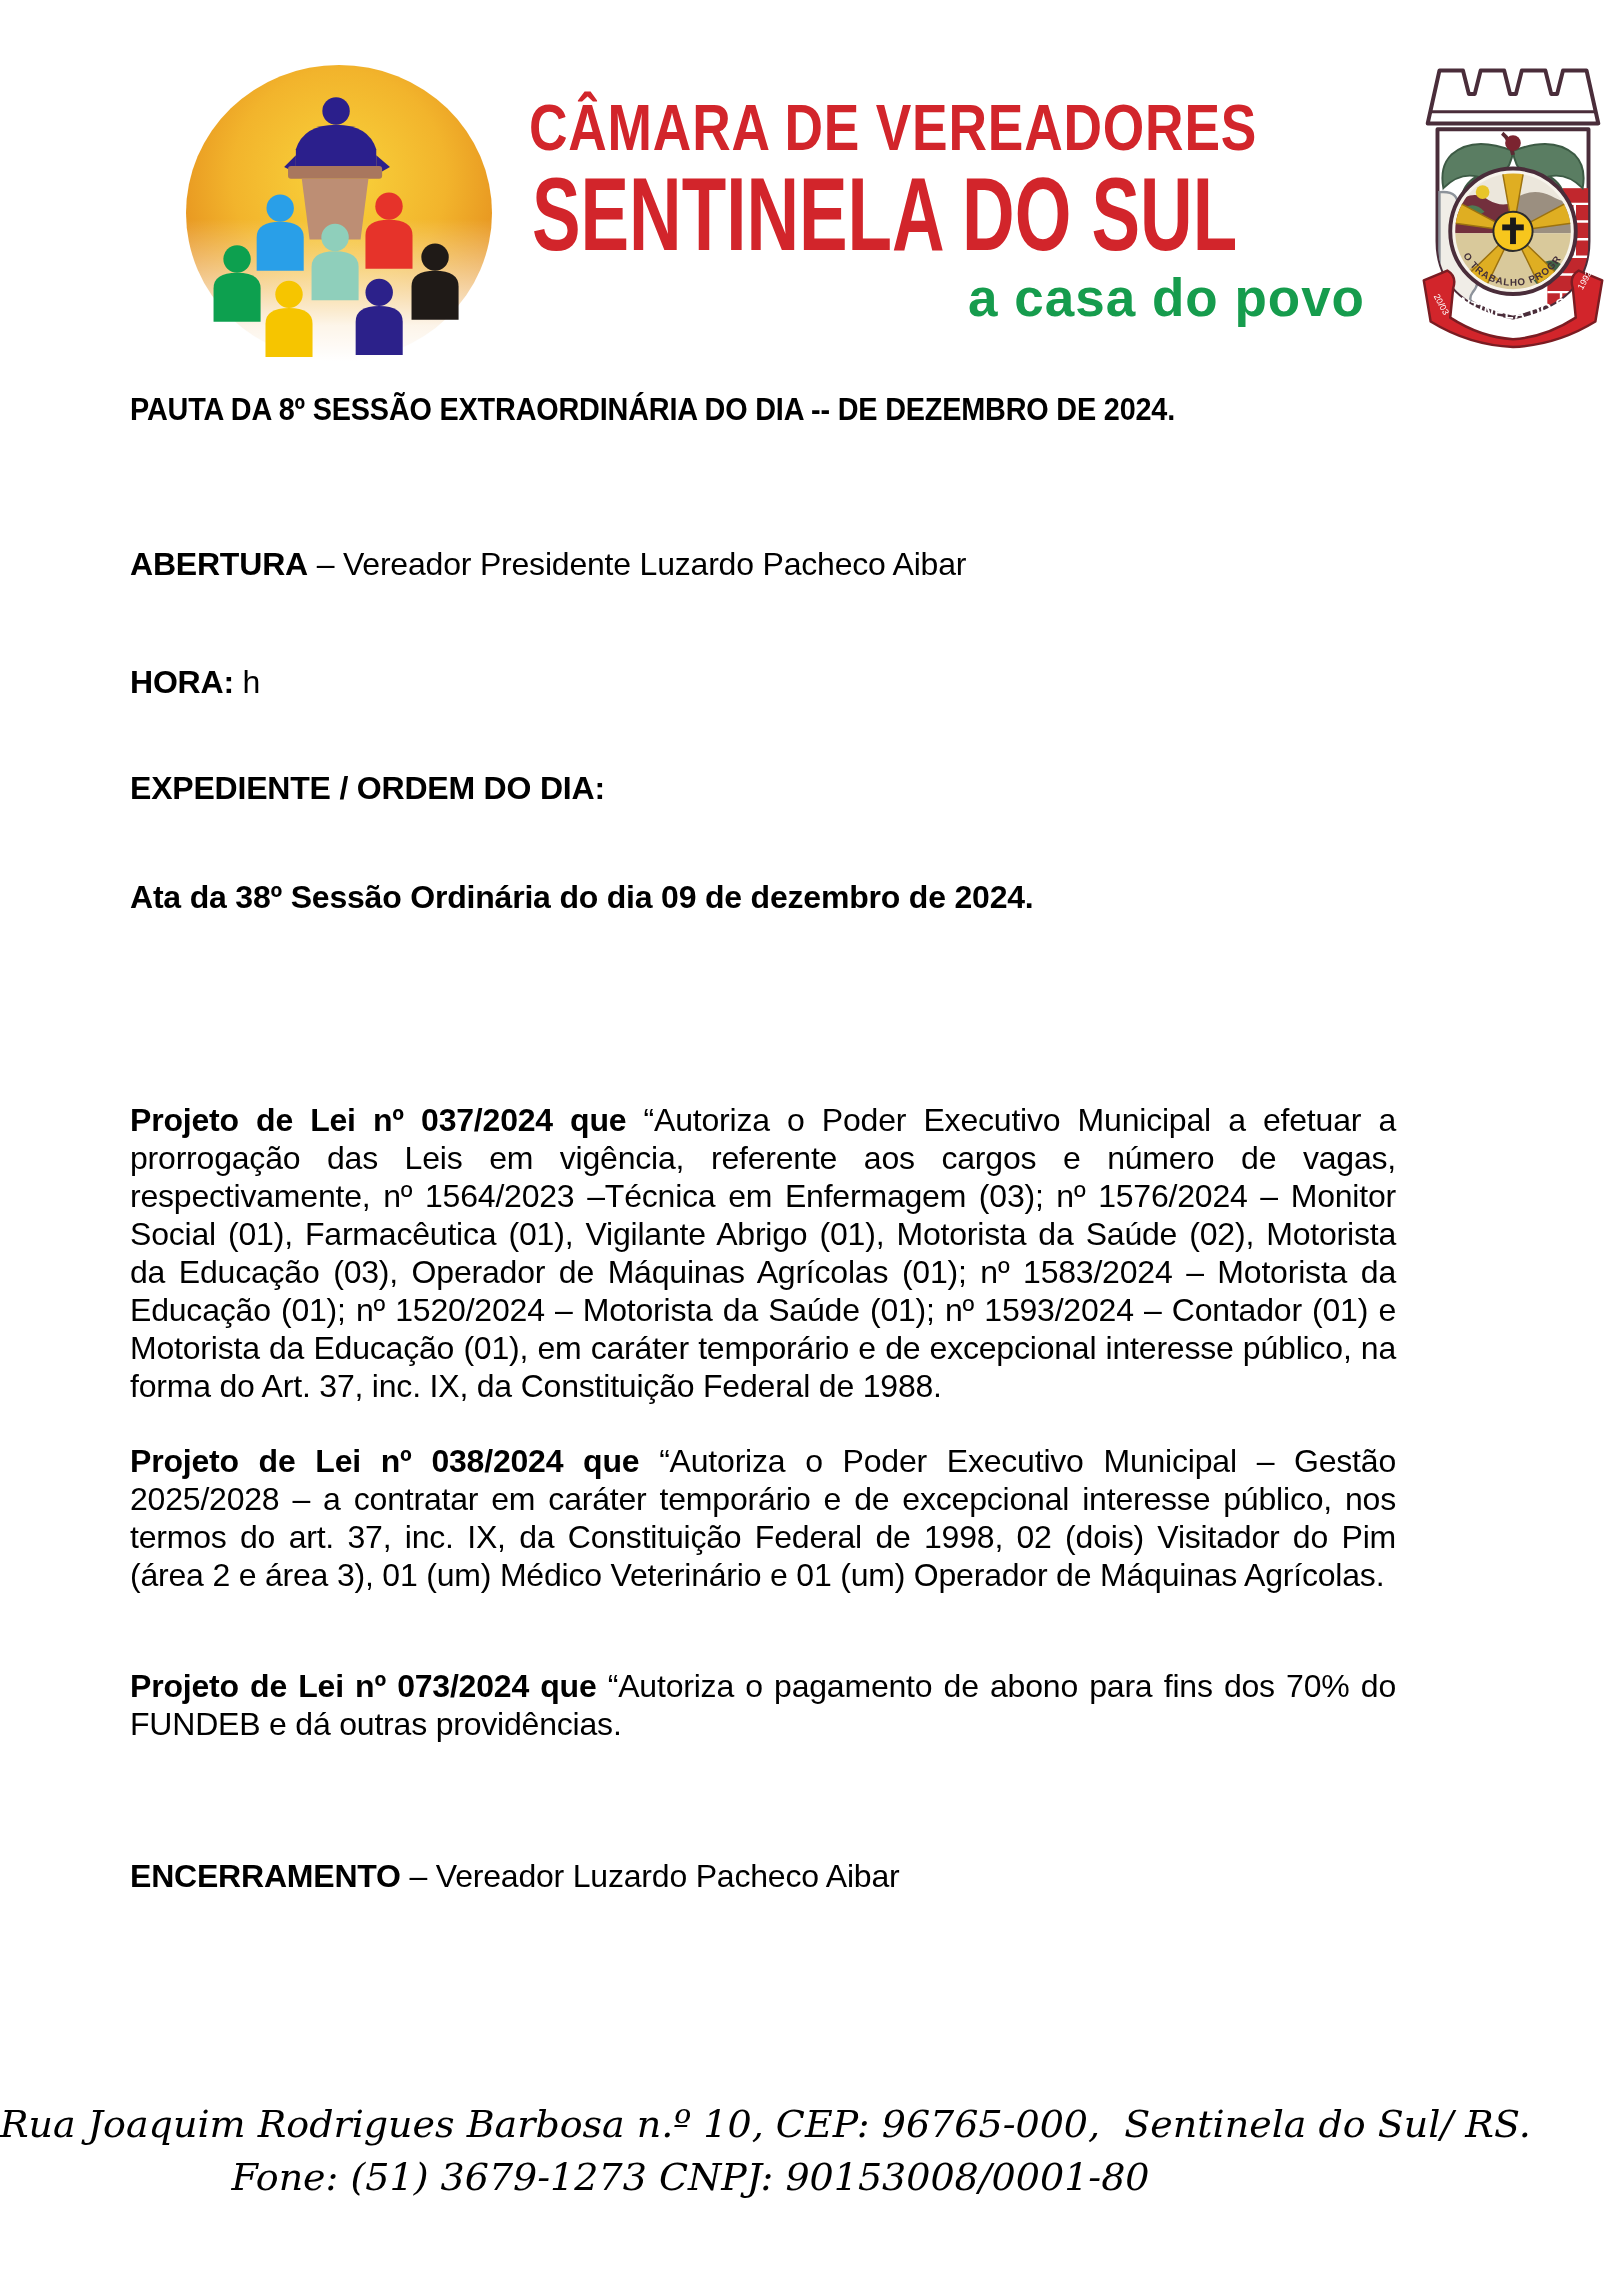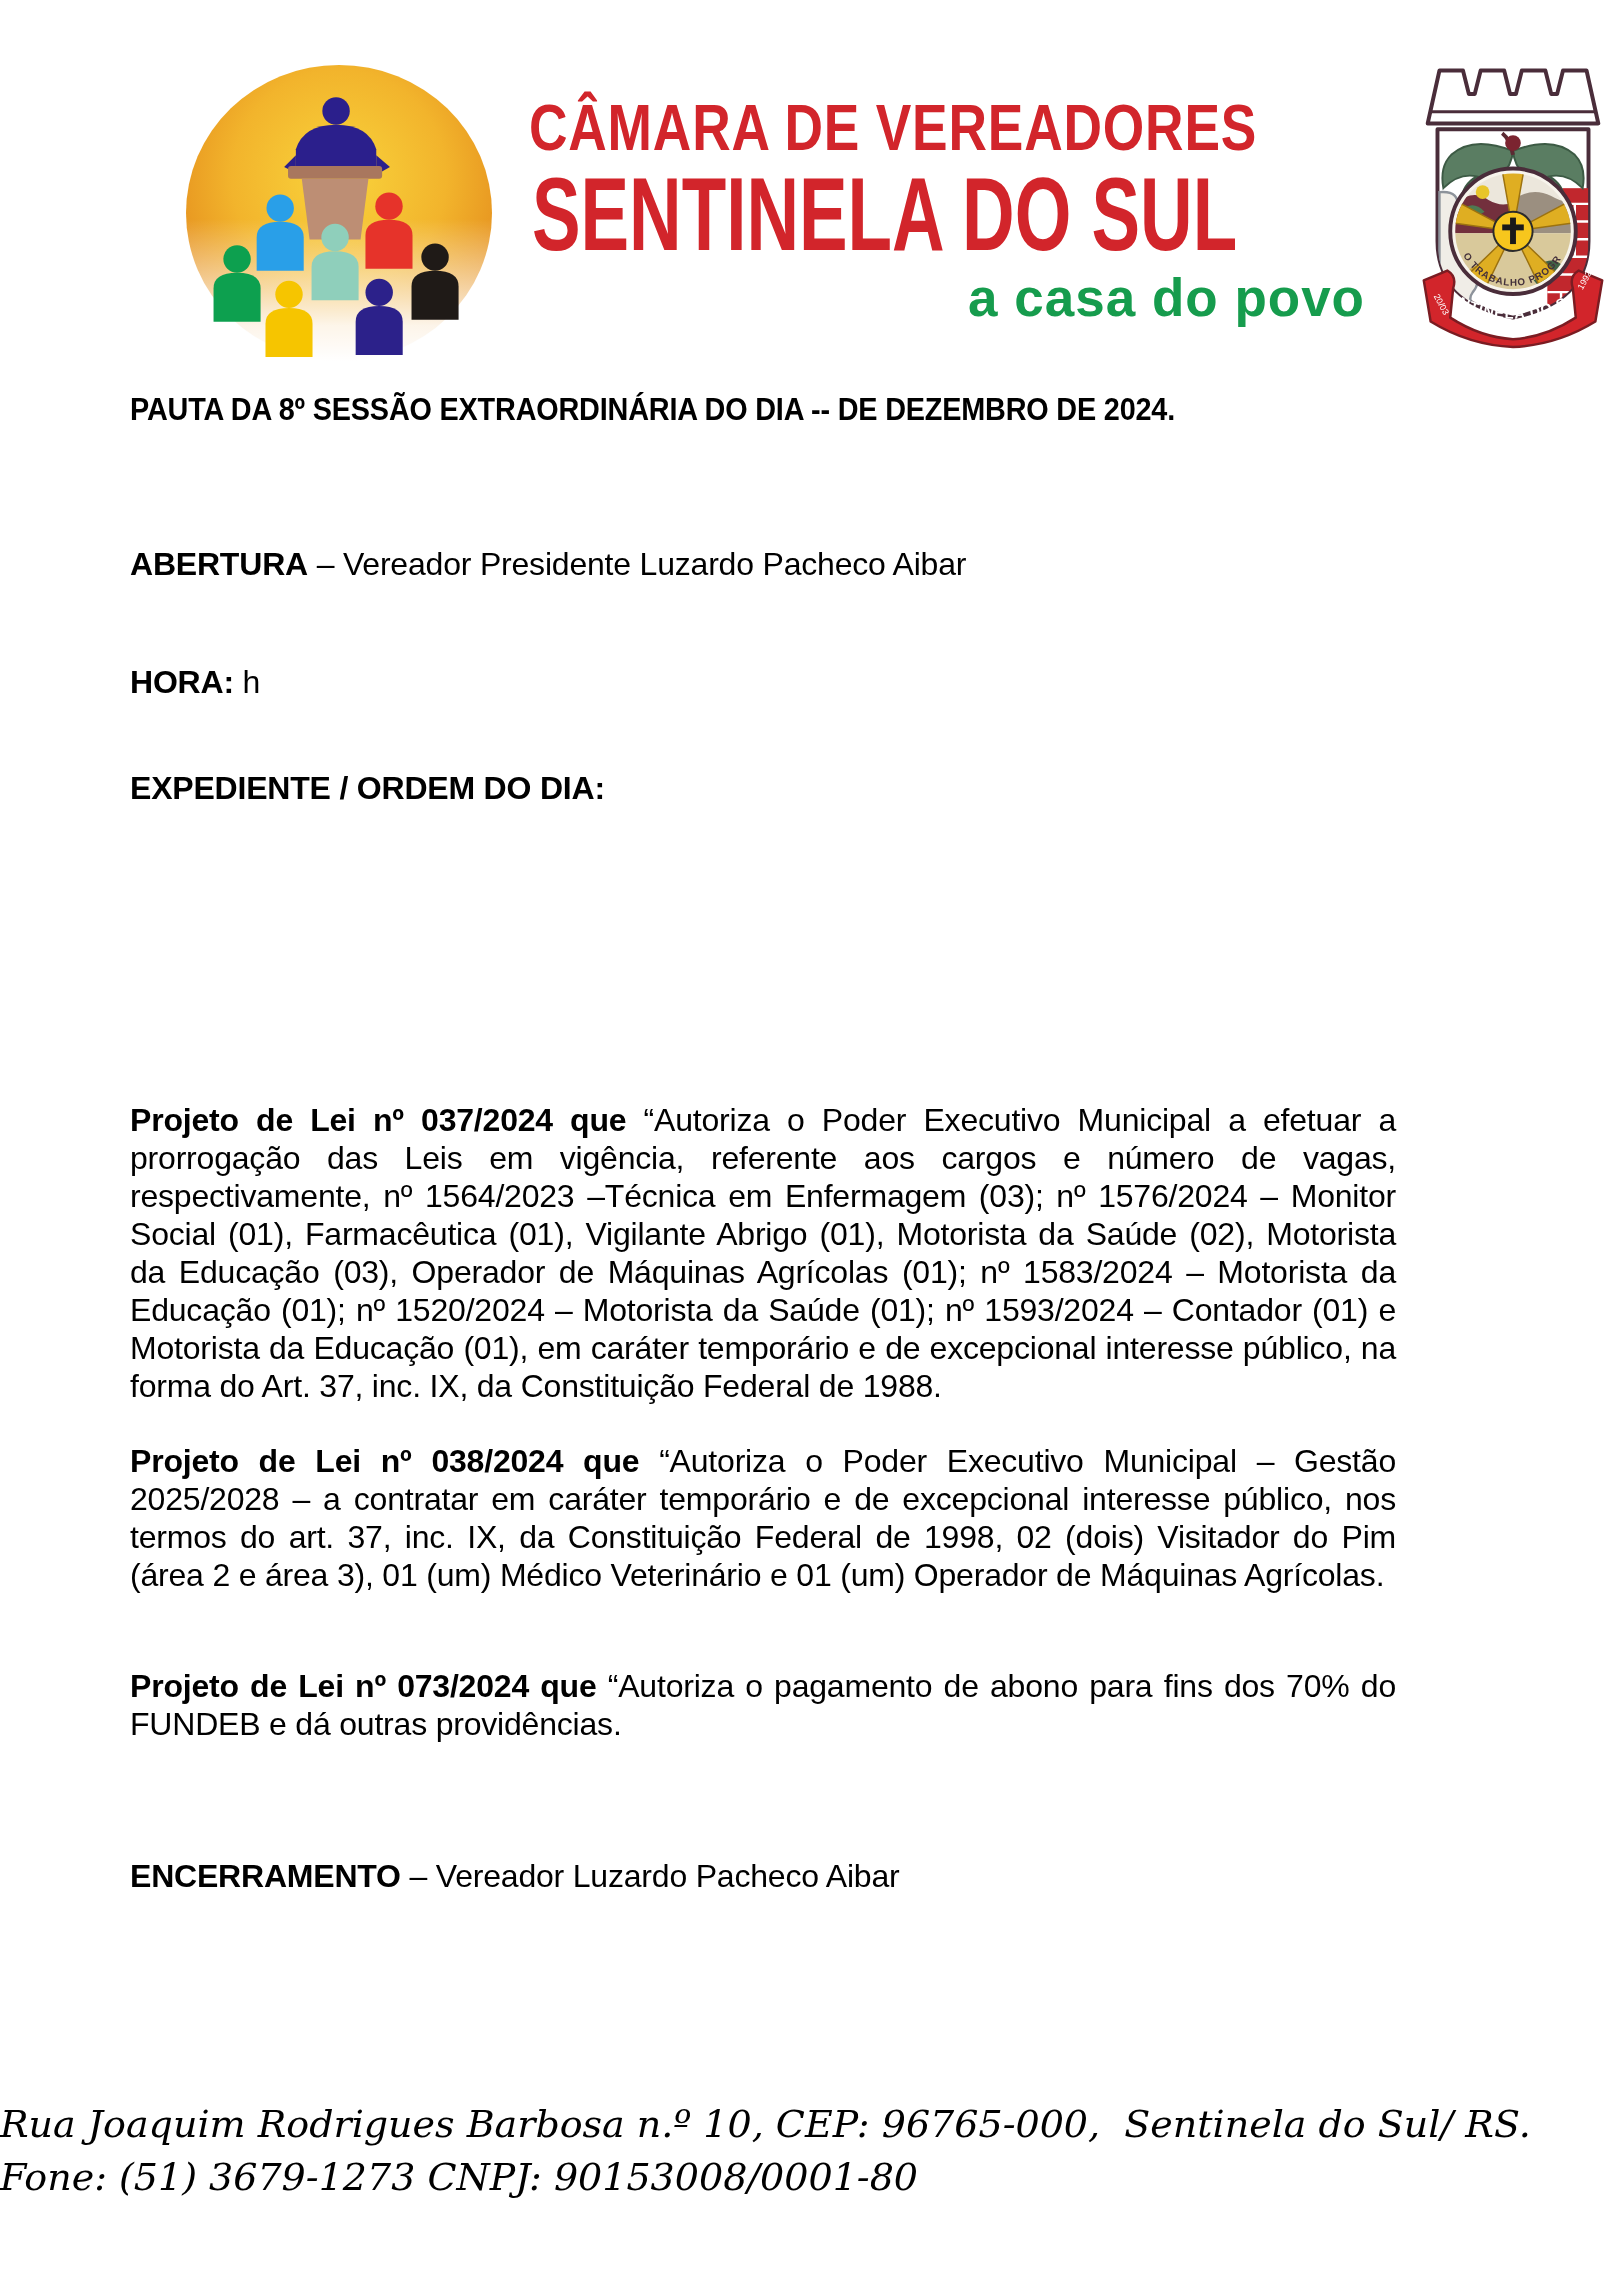--- a/index.html
+++ b/index.html
@@ -32,21 +32,21 @@
   .t-hora { top:663px; }
   .t-expediente { top:769px; font-weight:bold; }
   .t-ata { top:878px; font-weight:bold; }
   .t-p036 { top:990px; }
   .t-p037 { top:1101px; }
   .t-p038 { top:1442px; }
   .t-p039 { top:1667px; }
   .t-encerr { top:1857px; }
   
   .footer {
-    position:absolute; left:0; top:2098px; width:1381px; 
+    position:absolute; left:0; top:2098px; width:1381px; text-align:center;
     font-family:"DejaVu Serif", serif; font-style:italic; font-size:38px; line-height:53px;
   }
   .footer div { white-space:pre; }
 </style>
 </head>
 <body>
 
 <div class="page">
 
   <div class="logo-circle">
@@ -153,20 +153,21 @@
   </svg>
 
   <div class="block doc-title">PAUTA DA 8º SESSÃO EXTRAORDINÁRIA DO DIA -- DE DEZEMBRO DE 2024.</div>
 
   <div class="block t-hora"><span class="b">HORA:</span><span> h</span></div>
 
   <div class="block t-abertura"><span class="b">ABERTURA</span><span> – Vereador Presidente Luzardo Pacheco Aibar</span></div>
 
   <div class="block t-expediente">EXPEDIENTE / ORDEM DO DIA:</div>
 
+  <div class="block t-ata">Ata da 38º Sessão Ordinária do dia 09 de dezembro de 2024.</div>
 
 
   <div class="block t-p037"><span class="b">Projeto de Lei nº 037/2024 que</span><span> “Autoriza o Poder Executivo Municipal a efetuar a prorrogação das Leis em vigência, referente aos cargos e número de vagas, respectivamente, nº 1564/2023 –Técnica em Enfermagem (03); nº 1576/2024 – Monitor Social (01), Farmacêutica (01), Vigilante Abrigo (01), Motorista da Saúde (02), Motorista da Educação (03), Operador de Máquinas Agrícolas (01); nº 1583/2024 – Motorista da Educação (01); nº 1520/2024 – Motorista da Saúde (01); nº 1593/2024 – Contador (01) e Motorista da Educação (01), em caráter temporário e de excepcional interesse público, na forma do Art. 37, inc. IX, da Constituição Federal de 1988.</span></div>
 
   <div class="block t-p038"><span class="b">Projeto de Lei nº 038/2024 que</span><span> “Autoriza o Poder Executivo Municipal – Gestão 2025/2028 – a contratar em caráter temporário e de excepcional interesse público, nos termos do art. 37, inc. IX, da Constituição Federal de 1998, 02 (dois) Visitador do Pim (área 2 e área 3), 01 (um) Médico Veterinário e 01 (um) Operador de Máquinas Agrícolas.</span></div>
 
   <div class="block t-p039"><span class="b">Projeto de Lei nº 073/2024 que</span><span> “Autoriza o pagamento de abono para fins dos 70% do FUNDEB e dá outras providências.</span></div>
 
   <div class="block t-encerr"><span class="b">ENCERRAMENTO</span><span> – Vereador Luzardo Pacheco Aibar</span></div>
 

